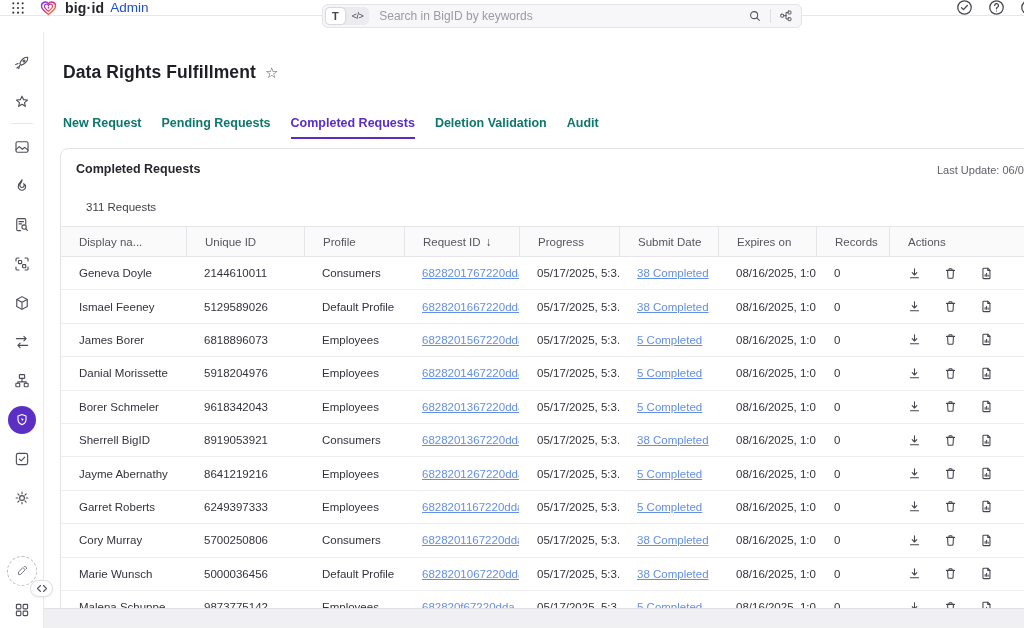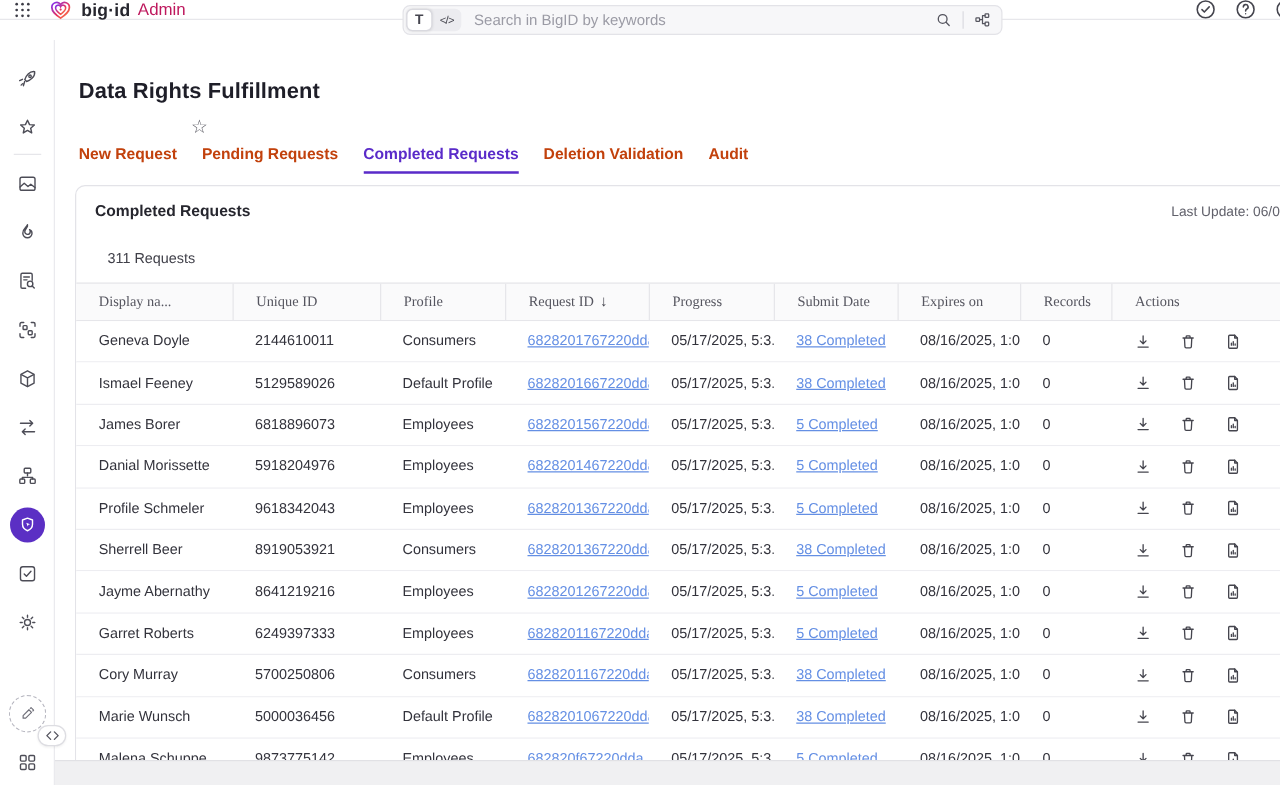--- a/index.html
+++ b/index.html
@@ -7,21 +7,21 @@
   body { font-family:"Liberation Sans", sans-serif; color:#33333c; }
   .screen { position:relative; width:1024px; height:628px; overflow:hidden; background:#fff; }
 
   
   .topbar { position:absolute; top:0; left:0; right:0; height:16px; background:#fff;
             border-bottom:1px solid #e7e7eb; display:flex; align-items:center; padding:0 0 0 10px; z-index:30; }
   .icon-btn { display:flex; align-items:center; justify-content:center; cursor:pointer; }
   .apps-dots { margin-right:12px; }
   .logo-wrap { display:flex; align-items:center; gap:6px; }
   .logo-brand { font-size:14px; font-weight:700; color:#26262e; letter-spacing:.2px; }
-  .logo-suffix { font-size:13.5px; color:#be185d; }
+  .logo-suffix { font-size:13.5px; color:#1d4ed8; }
   .searchbar { position:absolute; left:322px; top:4px; width:480px; height:24px; background:#f7f7f9;
                border:1px solid #e3e3e8; border-radius:6px; display:flex; align-items:center; overflow:hidden; }
   .seg { display:flex; align-items:center; background:#ececf0; border-radius:5px; margin:2px; height:18px; }
   .seg-btn { font-size:11px; color:#45454e; padding:0 6px; height:18px; display:flex; align-items:center; cursor:pointer; }
   .seg-btn.sel { background:#fff; border:1px solid #d9d9df; border-radius:5px; box-shadow:0 0 2px rgba(0,0,0,.08); font-weight:600; }
   .seg-btn.code { font-size:9px; letter-spacing:-.5px; }
   .search-input { flex:1; border:none; outline:none; background:transparent; font-size:12px; color:#0f766e;
                   padding:0 8px; font-family:"Liberation Sans", sans-serif; }
   .search-input::placeholder { color:#9b9ba5; }
   .search-right { display:flex; align-items:center; gap:8px; padding:0 8px; }
@@ -38,38 +38,38 @@
   .sb-bottom { margin-top:auto; display:flex; flex-direction:column; align-items:center; }
   .pencil-ring { width:30px; height:30px; border:1px dashed #b9b9c2; border-radius:50%;
                  display:flex; align-items:center; justify-content:center; margin-bottom:15px; cursor:pointer; }
   .sb-apps { margin-bottom:9px; cursor:pointer; }
   .collapse-pill { position:absolute; left:30px; top:580px; width:23px; height:17px; background:#fff;
                    border:1px solid #dddde2; border-radius:9px; display:flex; align-items:center; justify-content:center;
                    z-index:25; cursor:pointer; box-shadow:0 1px 2px rgba(0,0,0,.06); }
 
   
   .main { position:absolute; top:32px; left:44px; right:0; bottom:0; background:#fff; overflow:hidden; }
-  .page-title-row { position:absolute; left:19px; top:30px; display:flex; align-items:center; gap:9px;flex-direction:column; }
+  .page-title-row { position:absolute; left:19px; top:30px; display:flex; align-items:center; gap:9px; }
   .page-title { font-size:17.5px; font-weight:700; color:#1e1e28; letter-spacing:.1px; }
   .fav-star { font-size:15px; color:#55555e; cursor:pointer; }
 
   .tabs { position:absolute; left:19px; top:84px; display:flex; gap:20px; }
-  .tab { font-size:12.5px; font-weight:600; color:#c2410c; padding-bottom:7px; cursor:pointer; border-bottom:2.5px solid transparent; }
+  .tab { font-size:12.5px; font-weight:600; color:#0f766e; padding-bottom:7px; cursor:pointer; border-bottom:2.5px solid transparent; }
   .tab.active { color:#5a2bc9; border-bottom-color:#5a2bc9; }
 
   .card { position:absolute; left:16px; top:116px; width:1010px; height:520px;
           border:1px solid #e3e3e8; border-radius:8px; background:#fff; }
   .card-title { position:absolute; left:15px; top:13px; font-size:12.5px; font-weight:700; color:#26262e; }
   .last-update { position:absolute; left:876px; top:15px; font-size:11px; color:#61616b; white-space:nowrap; }
   .req-count { position:absolute; left:25px; top:52px; font-size:11.5px; color:#3f3f48; }
 
   .grid-cols { display:grid; grid-template-columns:125px 118px 100px 115px 100px 99px 98px 73px 1fr; }
   .thead { position:absolute; top:77px; left:0; right:0; height:31px; background:#fafafb;
            border-top:1px solid #e6e6ea; border-bottom:1px solid #e6e6ea; }
-  .th { display:flex; align-items:center; padding-left:18px; font-size:11.5px; color:#55555f; gap:5px; cursor:pointer;font-family:Liberation Serif, serif; }
+  .th { display:flex; align-items:center; padding-left:18px; font-size:11.5px; color:#55555f; gap:5px; cursor:pointer; }
   .th + .th { border-left:1px solid #e6e6ea; }
   .sort-arrow { font-size:12px; color:#45454e; }
 
   .tbody { position:absolute; top:108px; left:0; right:0; }
   .trow { height:33.4px; border-bottom:1px solid #ededf1; align-items:center; background:#fff; }
   .td { padding-left:18px; font-size:11.5px; color:#33333c; white-space:nowrap; overflow:hidden; }
   .link { color:#648fe4; text-decoration:underline; cursor:pointer; }
   .actions { display:flex; align-items:center; gap:21px; }
   .act { display:flex; align-items:center; cursor:pointer; }
 
@@ -412,21 +412,21 @@
       <span class="act">
         <svg class="ic" width="15" height="15" viewBox="0 0 24 24" fill="none" stroke="#45454e" stroke-width="1.7" stroke-linecap="round" stroke-linejoin="round">
           <path d="M7.5 3.5h6.5l3.5 3.5v12a1.2 1.2 0 0 1-1.2 1.2H7.5a1.2 1.2 0 0 1-1.2-1.2V4.7a1.2 1.2 0 0 1 1.2-1.2z"></path>
           <path d="M14 3.5V7h3.5M9.8 16.2v-2.6M12.2 16.2v-4.6M14.6 16.2v-1.6"></path>
         </svg>
       </span>
     </div>
   </div>
 
   <div class="trow grid-cols">
-    <div class="td">Profile Schmeler</div>
+    <div class="td">Borer Schmeler</div>
     <div class="td">9618342043</div>
     <div class="td">Employees</div>
     <div class="td"><a class="link">6828201367220dda...</a></div>
     <div class="td">05/17/2025, 5:3...</div>
     <div class="td"><a class="link">5 Completed</a></div>
     <div class="td">08/16/2025, 1:0...</div>
     <div class="td">0</div>
     <div class="td actions">
       <span class="act">
         <svg class="ic" width="15" height="15" viewBox="0 0 24 24" fill="none" stroke="#45454e" stroke-width="1.7" stroke-linecap="round" stroke-linejoin="round">
@@ -441,21 +441,21 @@
       <span class="act">
         <svg class="ic" width="15" height="15" viewBox="0 0 24 24" fill="none" stroke="#45454e" stroke-width="1.7" stroke-linecap="round" stroke-linejoin="round">
           <path d="M7.5 3.5h6.5l3.5 3.5v12a1.2 1.2 0 0 1-1.2 1.2H7.5a1.2 1.2 0 0 1-1.2-1.2V4.7a1.2 1.2 0 0 1 1.2-1.2z"></path>
           <path d="M14 3.5V7h3.5M9.8 16.2v-2.6M12.2 16.2v-4.6M14.6 16.2v-1.6"></path>
         </svg>
       </span>
     </div>
   </div>
 
   <div class="trow grid-cols">
-    <div class="td">Sherrell Beer</div>
+    <div class="td">Sherrell BigID</div>
     <div class="td">8919053921</div>
     <div class="td">Consumers</div>
     <div class="td"><a class="link">6828201367220dda...</a></div>
     <div class="td">05/17/2025, 5:3...</div>
     <div class="td"><a class="link">38 Completed</a></div>
     <div class="td">08/16/2025, 1:0...</div>
     <div class="td">0</div>
     <div class="td actions">
       <span class="act">
         <svg class="ic" width="15" height="15" viewBox="0 0 24 24" fill="none" stroke="#45454e" stroke-width="1.7" stroke-linecap="round" stroke-linejoin="round">

